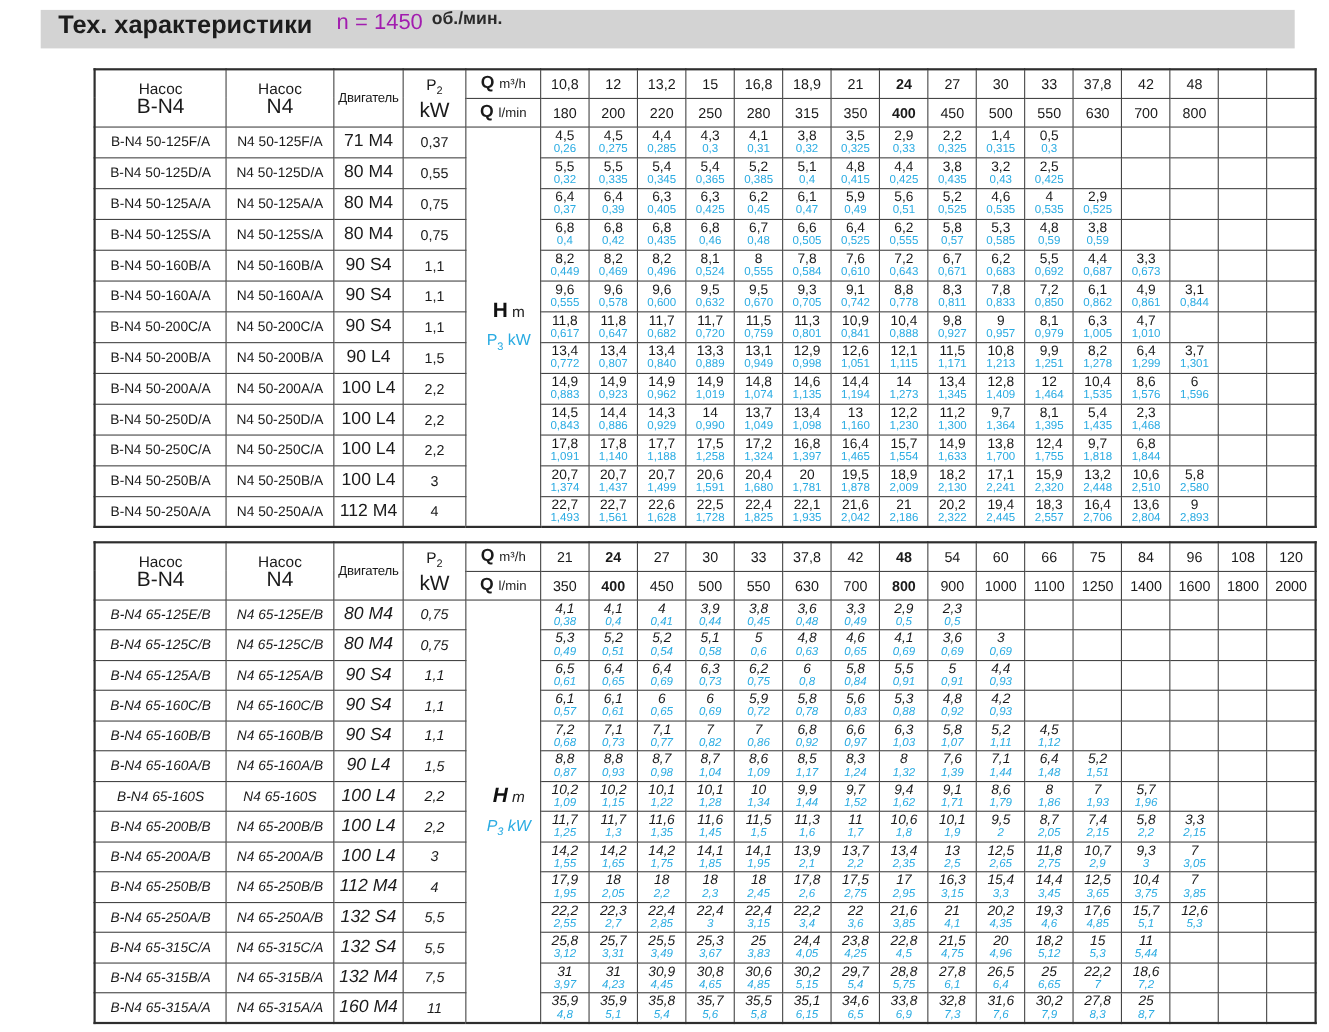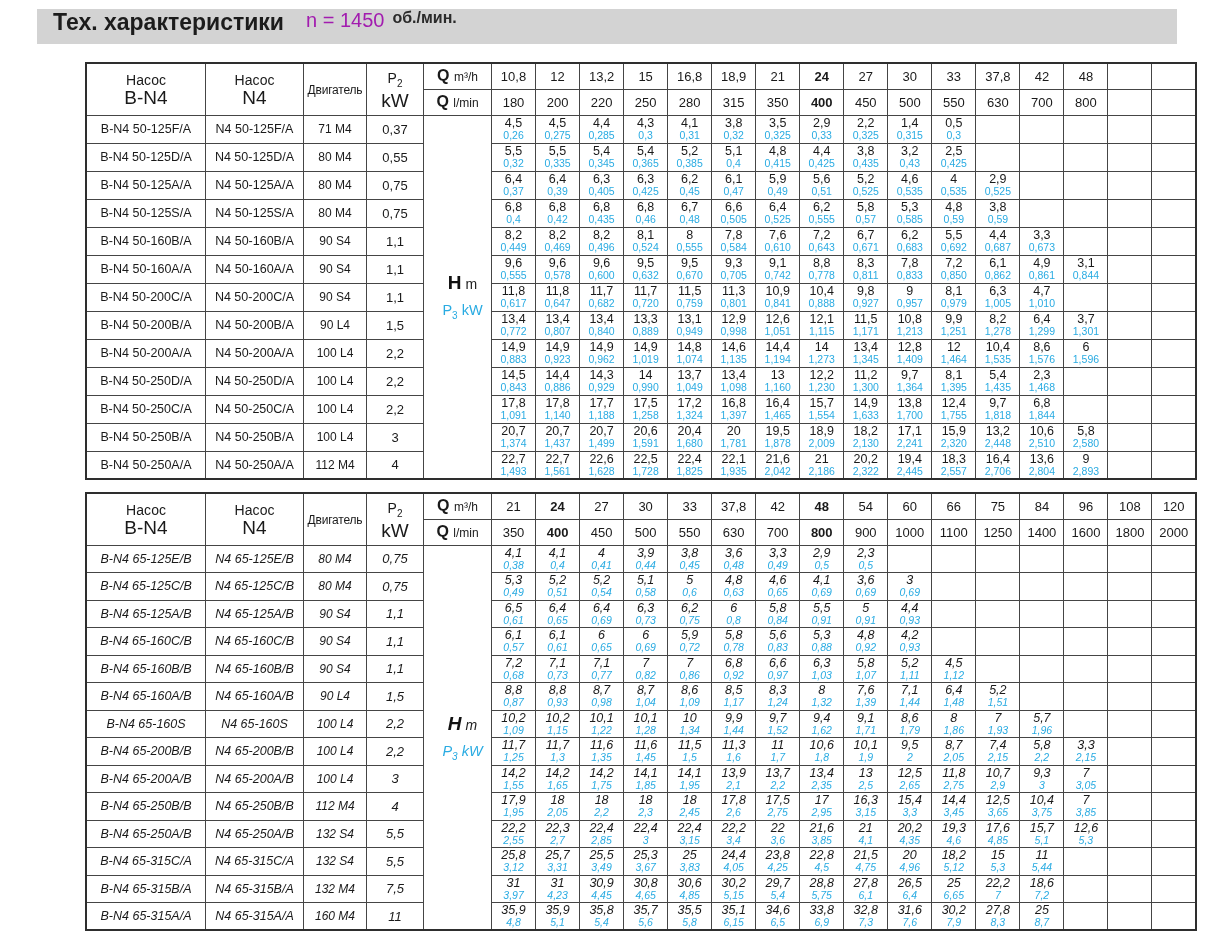--- a/index.html
+++ b/index.html
@@ -36,21 +36,21 @@
   .hdr sub{font-size:10px;}
   .c-motor span{font-size:12px;letter-spacing:-0.2px;text-align:right;}
 
   .qlab{text-align:left;padding-left:7px;}
   .qlab b{font-size:16px;font-weight:bold;}
   .qlab .qunit{font-size:12px;}
   th.qv{font-size:13px;}
   th.qv.bold{font-weight:bold;}
 
   td.c-name{font-size:12.5px;text-align:center;}
-  td.c-mot{font-size:12px;}
+  td.c-mot{font-size:16px;}
   td.c-p2v{font-size:13px;}
 
   td.hm-cell{text-align:center;padding-left:10px;border-bottom:2px solid #2e2e2e;}
   .hm-line .hbig{font-size:19px;font-weight:bold;color:#111;}
   .hm-line .hunit{font-size:14px;color:#222;}
   .p3-line{margin-top:8px;font-size:14.5px;color:#29abe2;}
   .p3-line sub{font-size:10px;}
 
   td.dc .h{font-size:12.5px;line-height:13px;color:#1a1a1a;}
   td.dc .p{font-size:10.5px;line-height:11.5px;color:#29abe2;}

